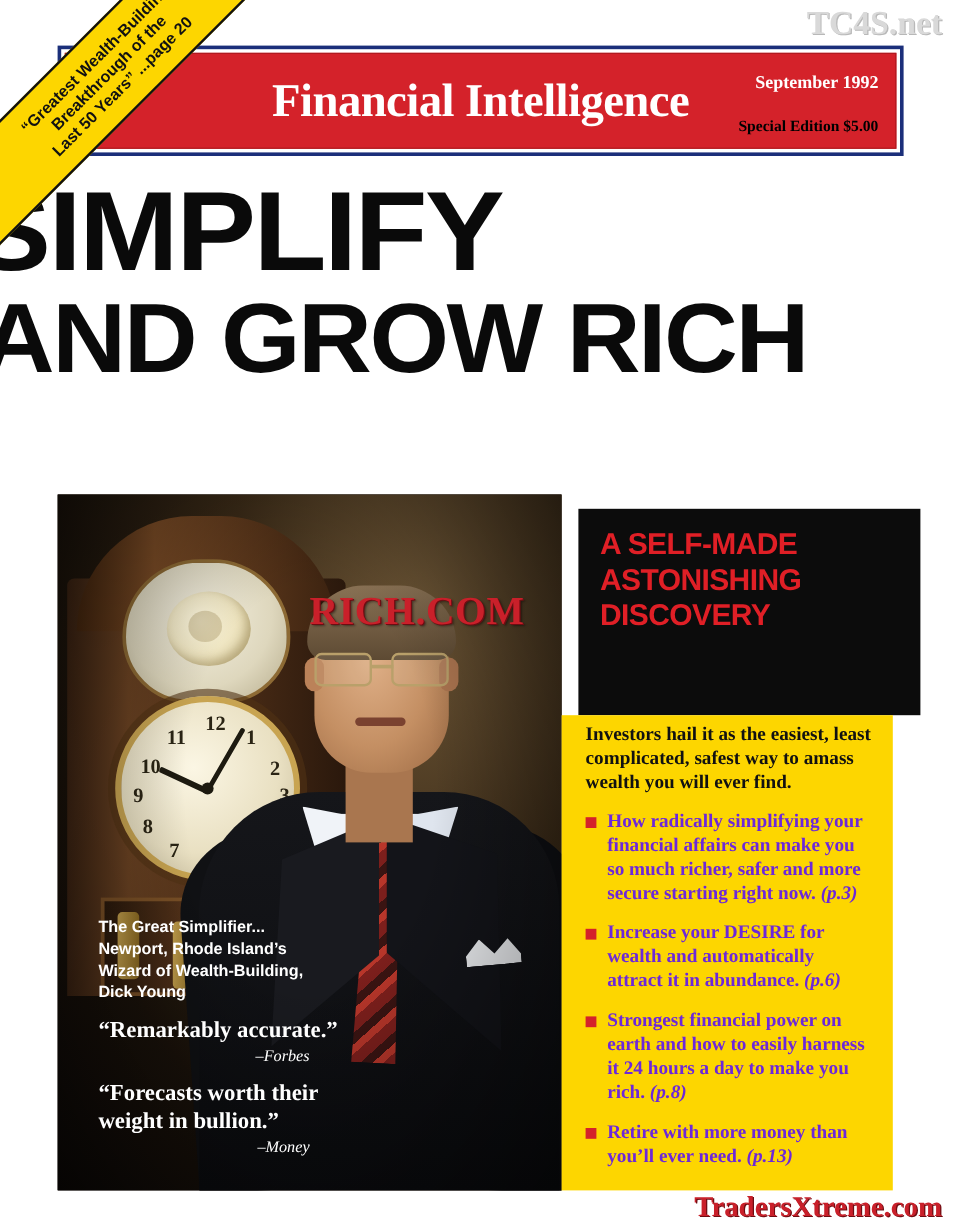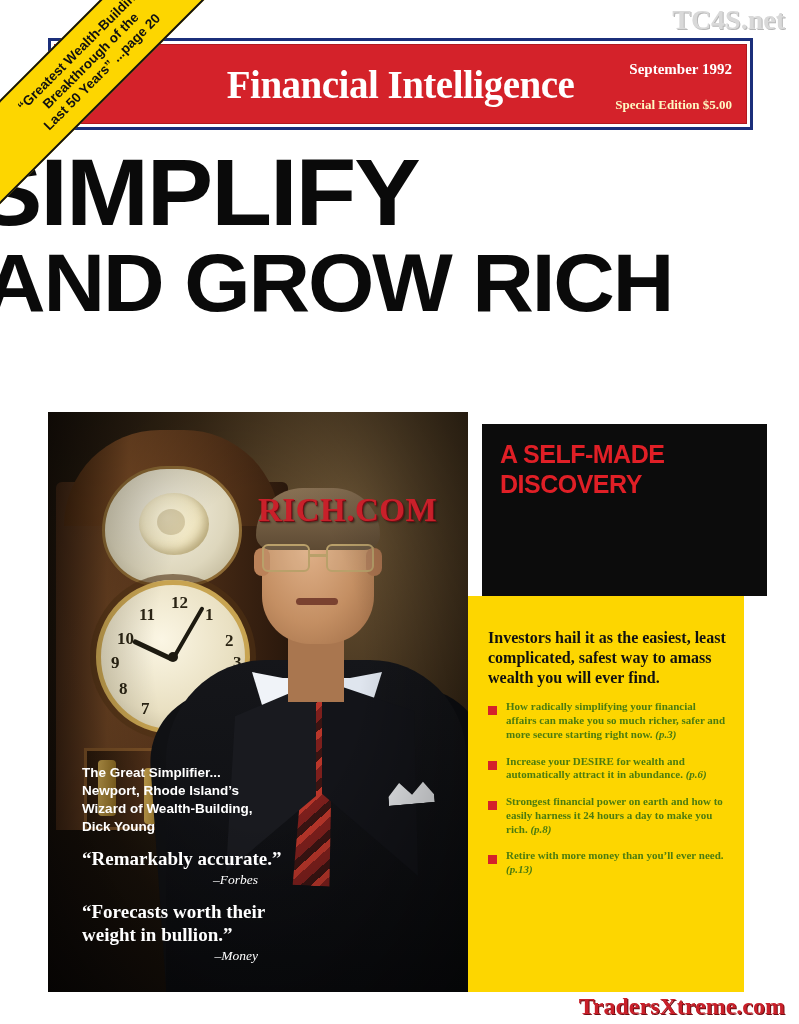--- a/index.html
+++ b/index.html
@@ -78,21 +78,21 @@
     position: absolute;
     right: 14px; top: 16px;
     color: #ffffff;
     font-family: "Liberation Serif", serif;
     font-weight: bold;
     font-size: 15px;
   }
   .mast-edition {
     position: absolute;
     right: 14px; bottom: 10px;
-    color: #fef9c3;
+    color: #000000;
     font-family: "Liberation Serif", serif;
     font-weight: bold;
     font-size: 13px;
   }
 
   
   .corner-wrap {
     position: absolute;
     left: 0; top: 0;
     width: 250px; height: 250px;
@@ -464,40 +464,40 @@
     font-weight: bold;
     font-size: 25px;
     line-height: 1.18;
     letter-spacing: -0.5px;
   }
   .yellow-box {
     position: absolute;
     left: 0; top: 184px;
     width: 276px; height: 396px;
     background: #fdd600;
-    padding: 32px 16px 10px 20px;
+    padding: 7px 16px 10px 20px;
   }
   .lede {
     font-family: "Liberation Serif", serif;
     font-weight: bold;
     font-size: 16px;
     line-height: 1.26;
     color: #111;
     margin-bottom: 12px;
   }
   .bullets { list-style: none; }
   .bullets li {
     position: relative;
     padding-left: 18px;
     margin-bottom: 13px;
     font-family: "Liberation Serif", serif;
     font-weight: bold;
-    font-size: 11px;
+    font-size: 16px;
     line-height: 1.25;
-    color: #4d7c0f;
+    color: #6d28d9;
   }
   .bullets li .sq {
     position: absolute;
     left: 0; top: 6px;
     width: 9px; height: 9px;
     background: #d4222a;
   }
   .pg { font-style: italic; white-space: nowrap; }
 </style>
 </head>
@@ -597,20 +597,21 @@
         <div class="quote">“Remarkably accurate.”</div>
         <div class="attrib">–Forbes</div>
         <div class="quote">“Forecasts worth their weight in bullion.”</div>
         <div class="attrib">–Money</div>
       </div>
     </div>
 
     <div class="right-col">
       <div class="kicker-box">
         <div class="k">A SELF-MADE</div>
+        <div class="k">ASTONISHING</div>
         <div class="k">DISCOVERY</div>
       </div>
 
       <div class="yellow-box">
         <div class="lede">Investors hail it as the easiest, least complicated, safest way to amass wealth you will ever find.</div>
         <ul class="bullets">
           <li>
             <span class="sq"></span>
             <span>How radically simplifying your financial affairs can make you so much richer, safer and more secure starting right now.</span>
             <span class="pg">(p.3)</span>

